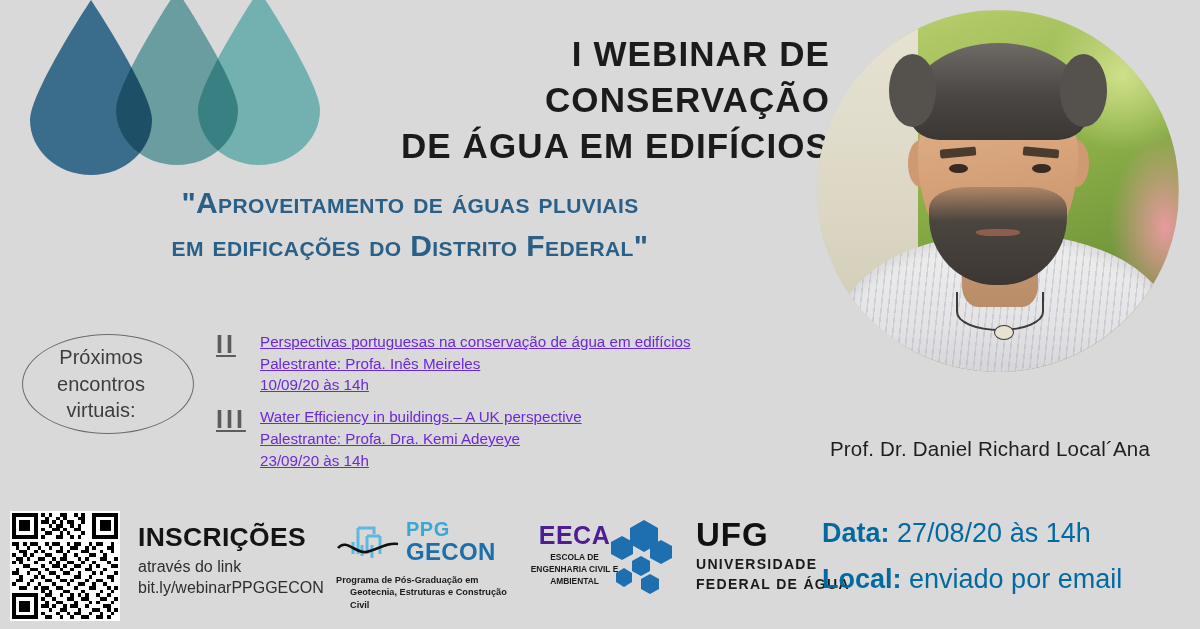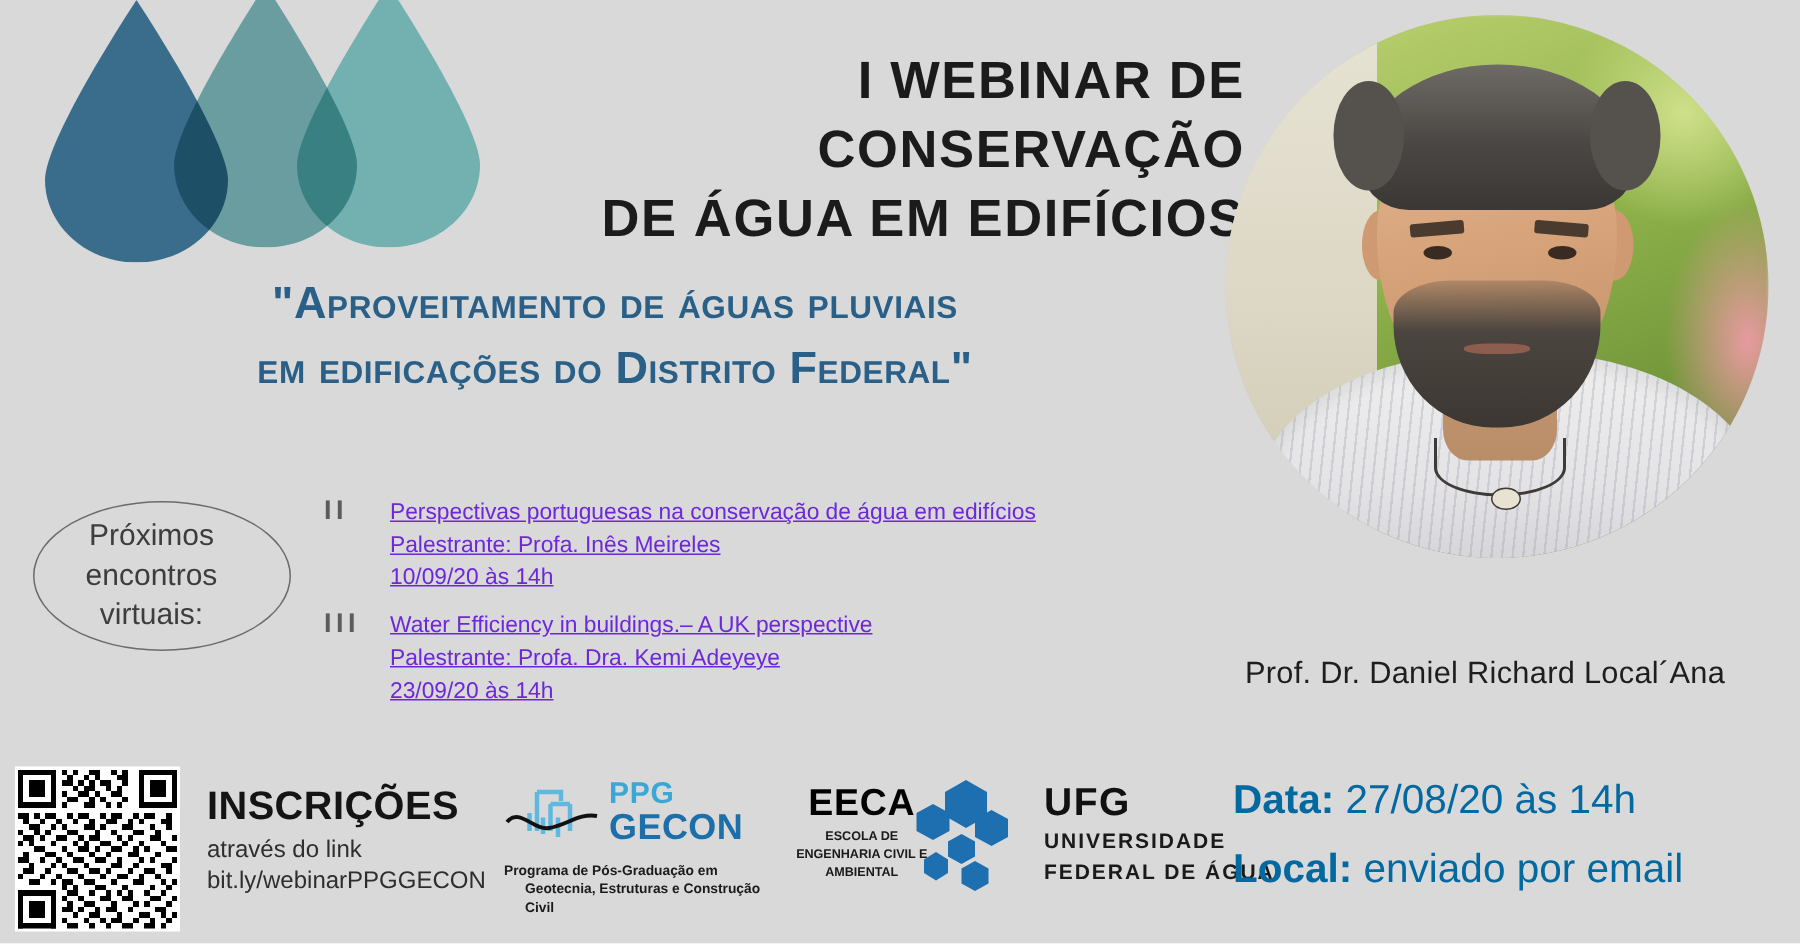--- a/index.html
+++ b/index.html
@@ -91,24 +91,25 @@
     line-height: 1.33;
   }
 
   
   .program { position: absolute; left: 216px; top: 331px; width: 560px; }
   .prog-item { display: flex; margin-bottom: 10px; }
   .numeral {
     width: 44px;
     flex: 0 0 44px;
     color: #5c5c5c;
-    font-size: 18px;
+    font-size: 25px;
     font-weight: 700;
     letter-spacing: 3px;
     line-height: 1.05;
+    text-decoration: underline;
   }
   .prog-lines { flex: 1; }
   .prog-lines span {
     display: block;
     font-size: 15.2px;
     color: #6d28d9;
     line-height: 1.43;
     text-decoration: underline;
   }
 
@@ -244,29 +245,29 @@
   .ppg-row { display: flex; align-items: center; }
   .ppg-mark { width: 66px; height: 58px; position: relative; flex: 0 0 66px; }
   .ppg-text { margin-left: 4px; line-height: 1; }
   .ppg-text .p1 { font-size: 20px; font-weight: 700; color: #3ba7d6; letter-spacing: .5px; display: block; }
   .ppg-text .p2 { font-size: 24px; font-weight: 700; color: #1c6fa8; letter-spacing: .3px; display: block; margin-top: 1px; }
   .ppg-cap { margin-top: 4px; font-size: 9.2px; font-weight: 700; color: #1a1a1a; line-height: 1.35; }
   .ppg-cap .c2 { display: block; padding-left: 14px; }
 
   
   .eeca { position: absolute; left: 527px; top: 523px; width: 95px; text-align: center; }
-  .eeca-main { font-size: 25px; font-weight: 700; color: #000000; letter-spacing: .5px; line-height: 1; }
+  .eeca-main { font-size: 25px; font-weight: 700; color: #4c1d95; letter-spacing: .5px; line-height: 1; }
   .eeca-sub { font-size: 8.4px; font-weight: 700; color: #1a1a1a; line-height: 1.42; margin-top: 4px; }
   .eeca-sub span { display: block; }
 
   
   .ufg { position: absolute; left: 608px; top: 518px; display: flex; align-items: center; }
   .ufg-hex { width: 82px; height: 76px; position: relative; flex: 0 0 82px; }
   .ufg-text { margin-left: 6px; }
-  .ufg-main { font-size: 26px; font-weight: 700; color: #111111; letter-spacing: 1px; line-height: 1; }
+  .ufg-main { font-size: 33px; font-weight: 700; color: #111111; letter-spacing: 1px; line-height: 1; }
   .ufg-sub { font-size: 14px; font-weight: 700; color: #1a1a1a; line-height: 1.45; margin-top: 3px; letter-spacing: 1.3px; }
   .ufg-sub span { display: block; }
 
   
   .datalocal { position: absolute; left: 822px; top: 519px; }
   .dl-row { font-size: 27px; color: #0369a1; line-height: 1.1; margin-bottom: 16px; }
   .dl-row b { font-weight: 700; }
   .dl-row span.val { font-weight: 400; }
 </style>
 </head>

